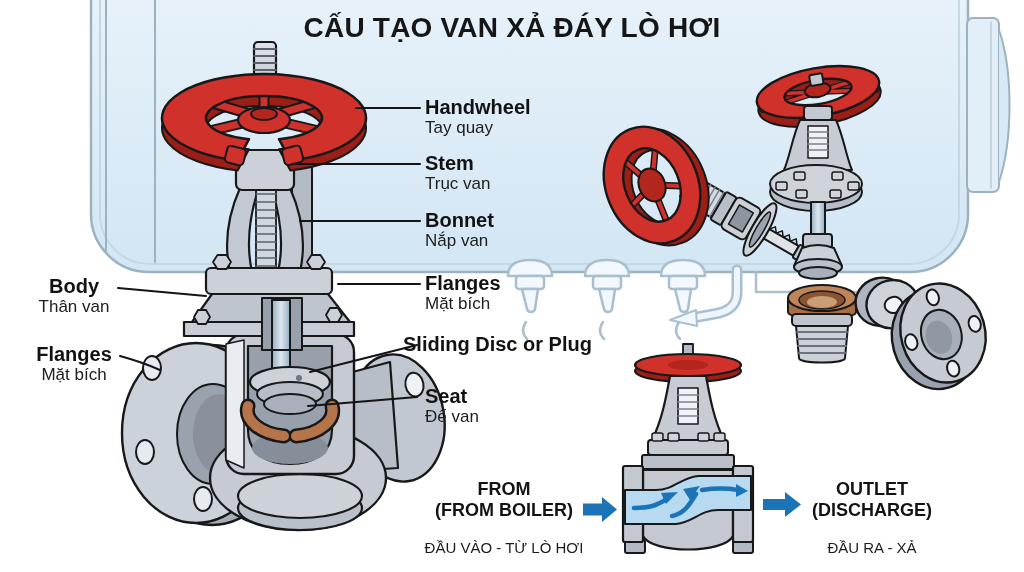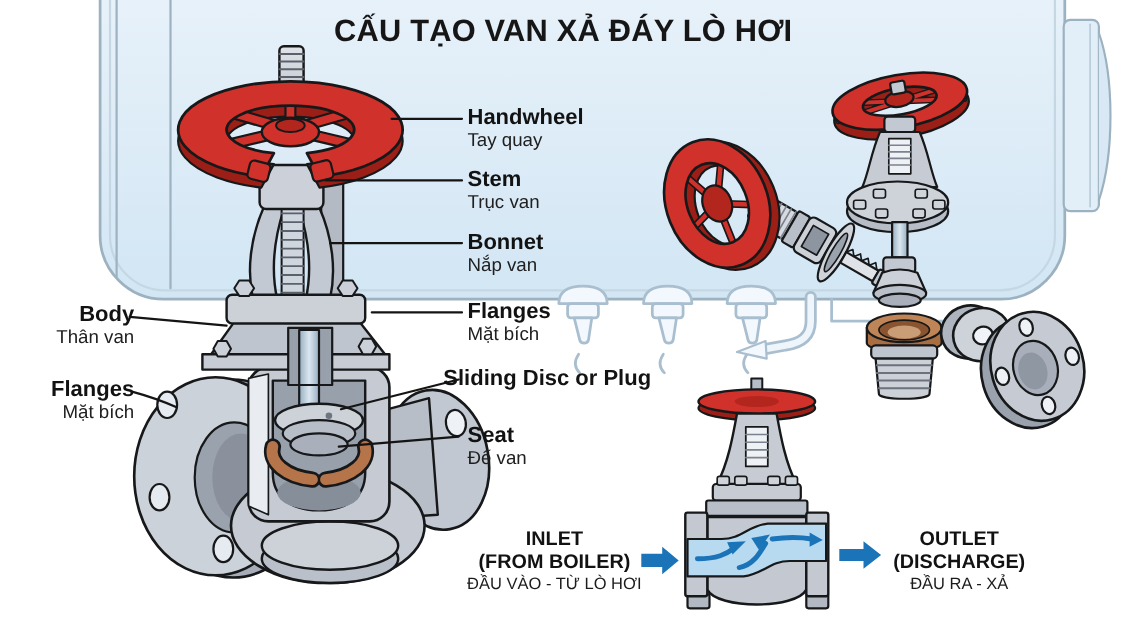--- a/index.html
+++ b/index.html
@@ -8,24 +8,24 @@
     font-family:"Liberation Sans","DejaVu Sans",sans-serif;color:#141414;border-radius:16px;
   }
   #art{position:absolute;left:0;top:0;}
   svg .ln{stroke-linejoin:round;stroke-linecap:round;}
   .title-block{position:absolute;left:252px;top:12px;width:520px;text-align:center;}
   .title-block .t{font-size:28px;font-weight:bold;letter-spacing:.2px;color:#161616;line-height:32px;}
   .title-block .s{font-size:17px;color:#1c1c1c;line-height:22px;margin-top:1px;}
   .part-label{position:absolute;}
   .part-label .en{font-size:20px;font-weight:bold;line-height:22px;color:#121212;}
   .part-label .vi{font-size:17px;line-height:20px;color:#202020;}
-  .part-label.leftcol{width:96px;text-align:right;}
+  .part-label.leftcol{width:96px;text-align:center;}
   .flow-label{position:absolute;text-align:center;}
   .flow-label .l1,.flow-label .l2{font-size:18px;font-weight:bold;line-height:21px;color:#121212;}
-  .flow-label .l3{font-size:15px;line-height:19px;color:#1c1c1c;margin-top:0;}
+  .flow-label .l3{font-size:15px;line-height:19px;color:#1c1c1c;margin-top:17px;}
 </style>
 </head>
 <body>
 
 <div id="stage">
 
 <svg id="art" width="1024" height="572" viewBox="0 0 1024 572">
   <defs>
     <linearGradient id="bgGrad" x1="0" y1="0" x2="0" y2="1">
       <stop offset="0" stop-color="#ecf4fb"></stop>
@@ -327,21 +327,21 @@
   <div class="part-label leftcol" style="left:26px;top:275px;">
     <div class="en">Body</div>
     <div class="vi">Thân van</div>
   </div>
   <div class="part-label leftcol" style="left:26px;top:343px;">
     <div class="en">Flanges</div>
     <div class="vi">Mặt bích</div>
   </div>
 
   <div class="flow-label" style="left:418px;top:479px;width:172px;">
-    <div class="l1">INLET</div>
+    <div class="l1">FROM</div>
     <div class="l2">(FROM BOILER)</div>
     <div class="l3">ĐẦU VÀO - TỪ LÒ HƠI</div>
   </div>
   <div class="flow-label" style="left:796px;top:479px;width:152px;">
     <div class="l1">OUTLET</div>
     <div class="l2">(DISCHARGE)</div>
     <div class="l3">ĐẦU RA - XẢ</div>
   </div>
 
 </div>

